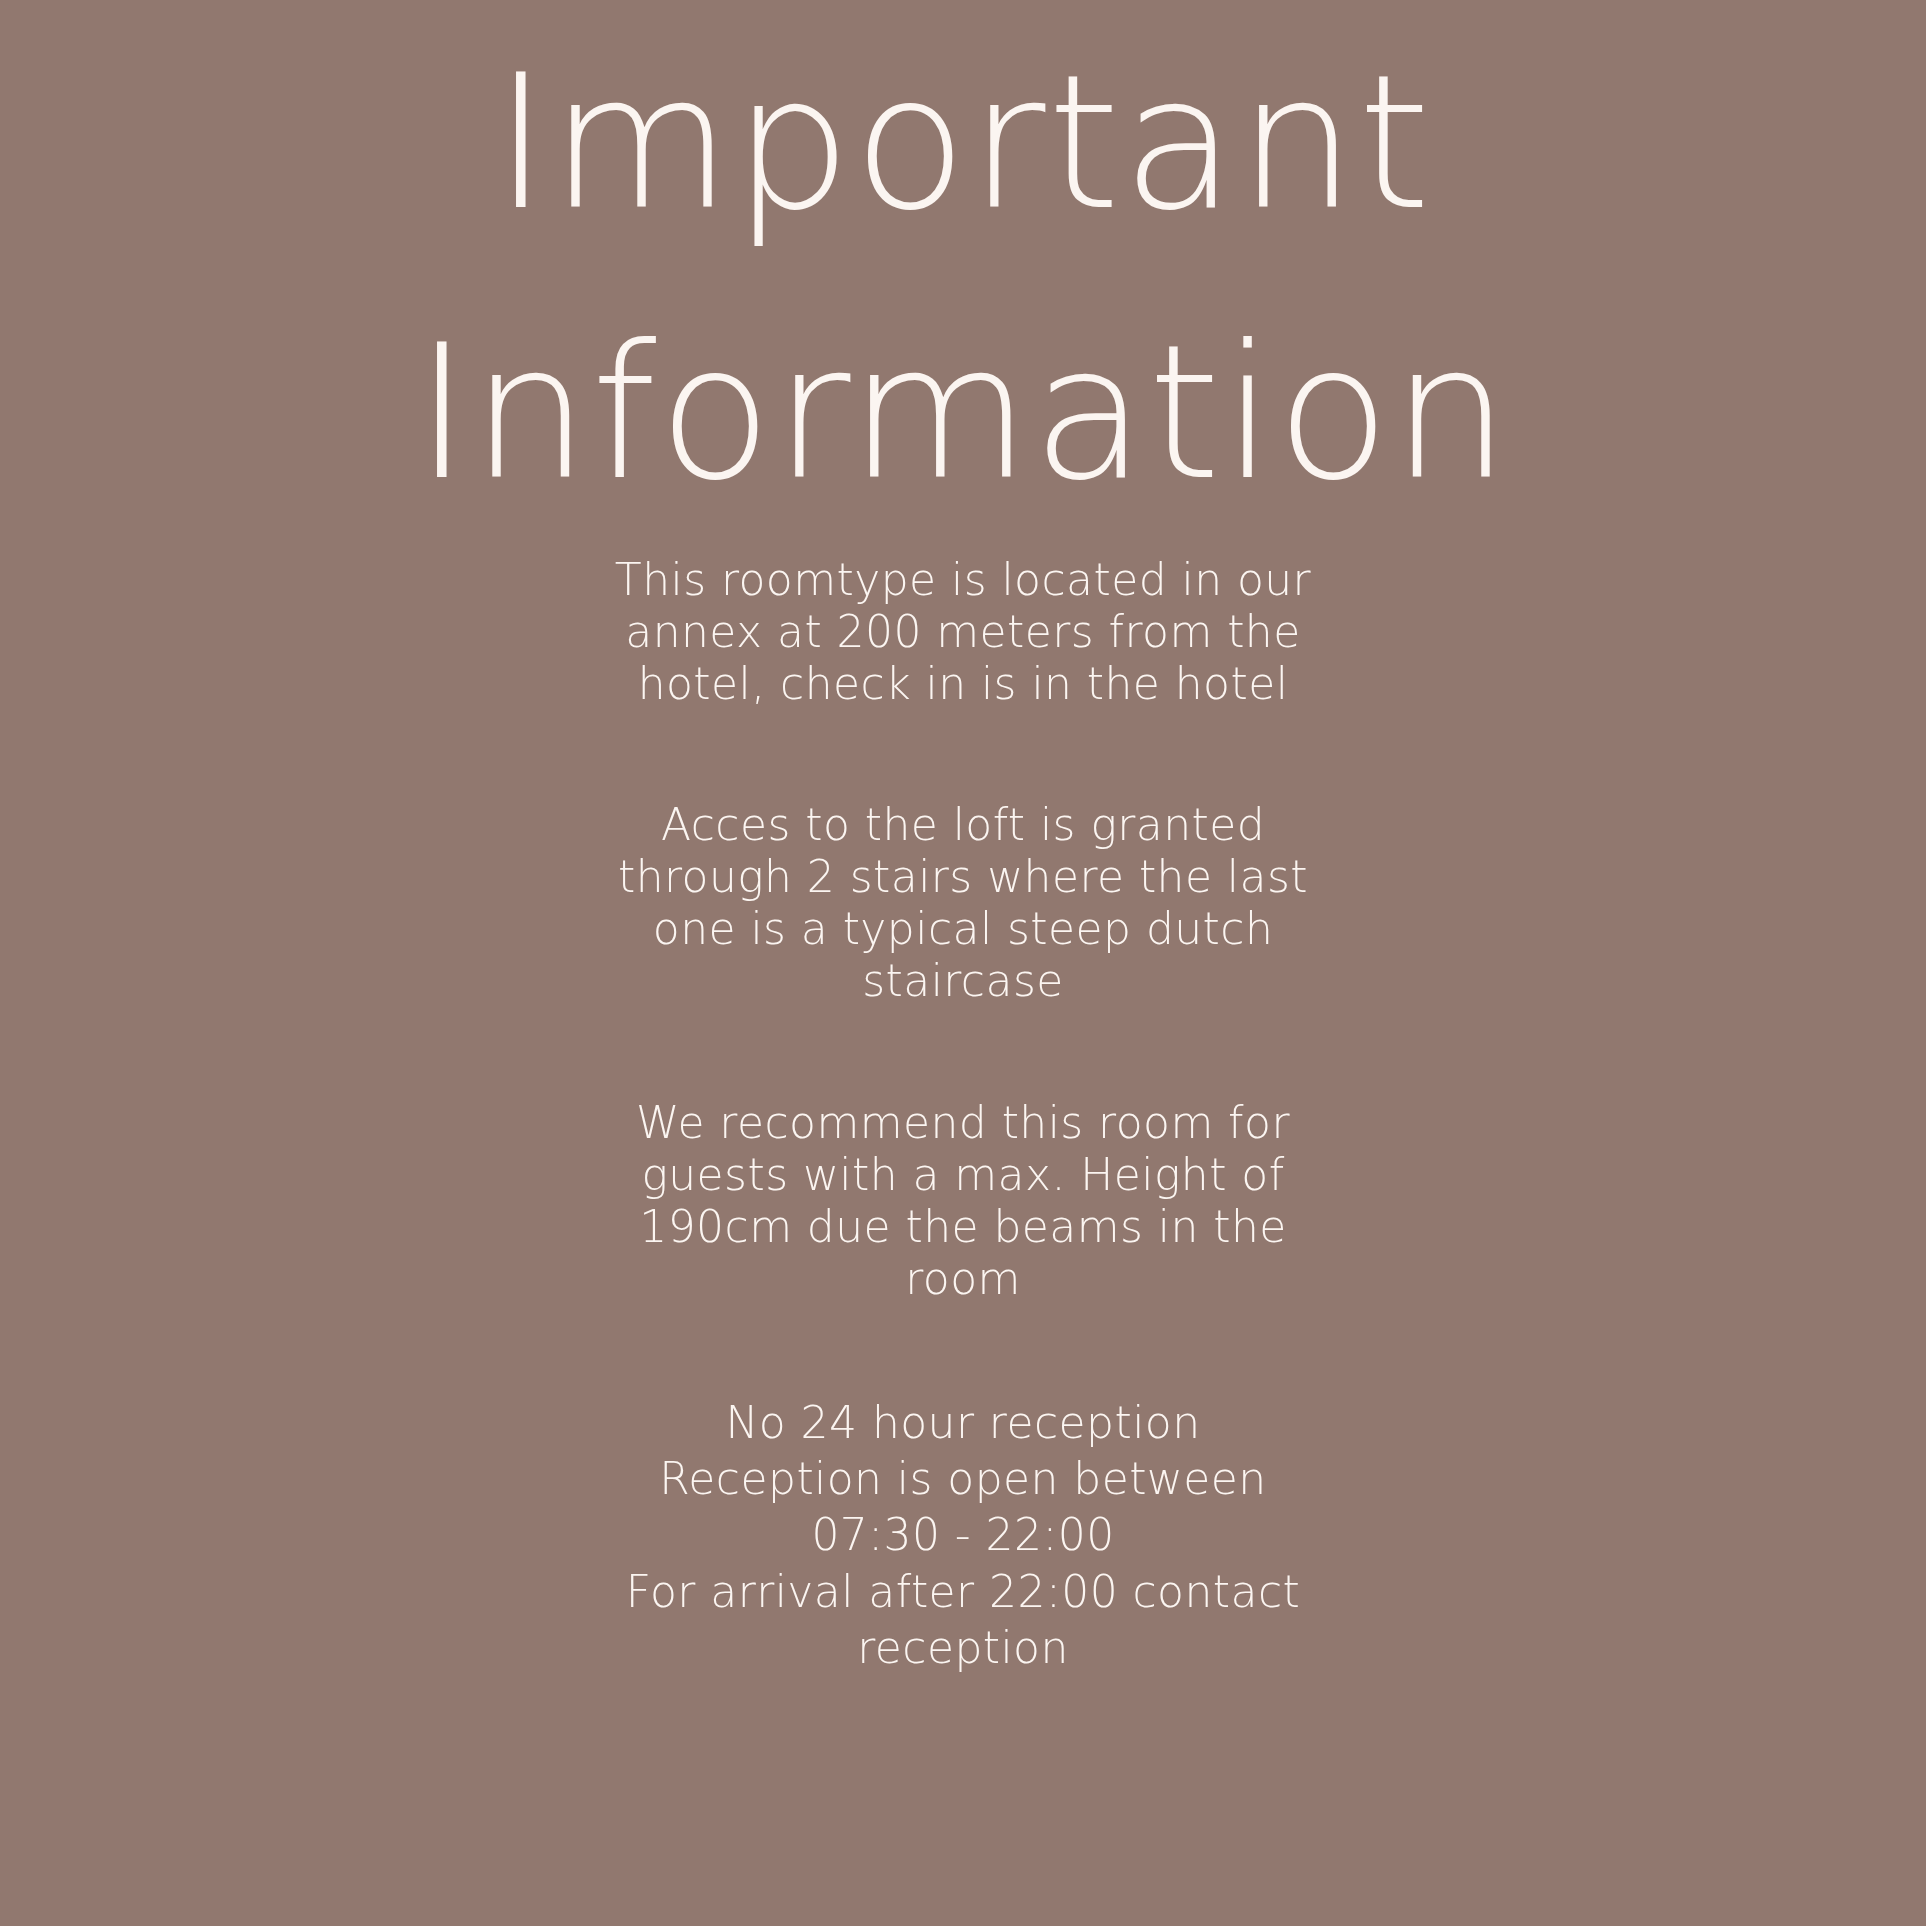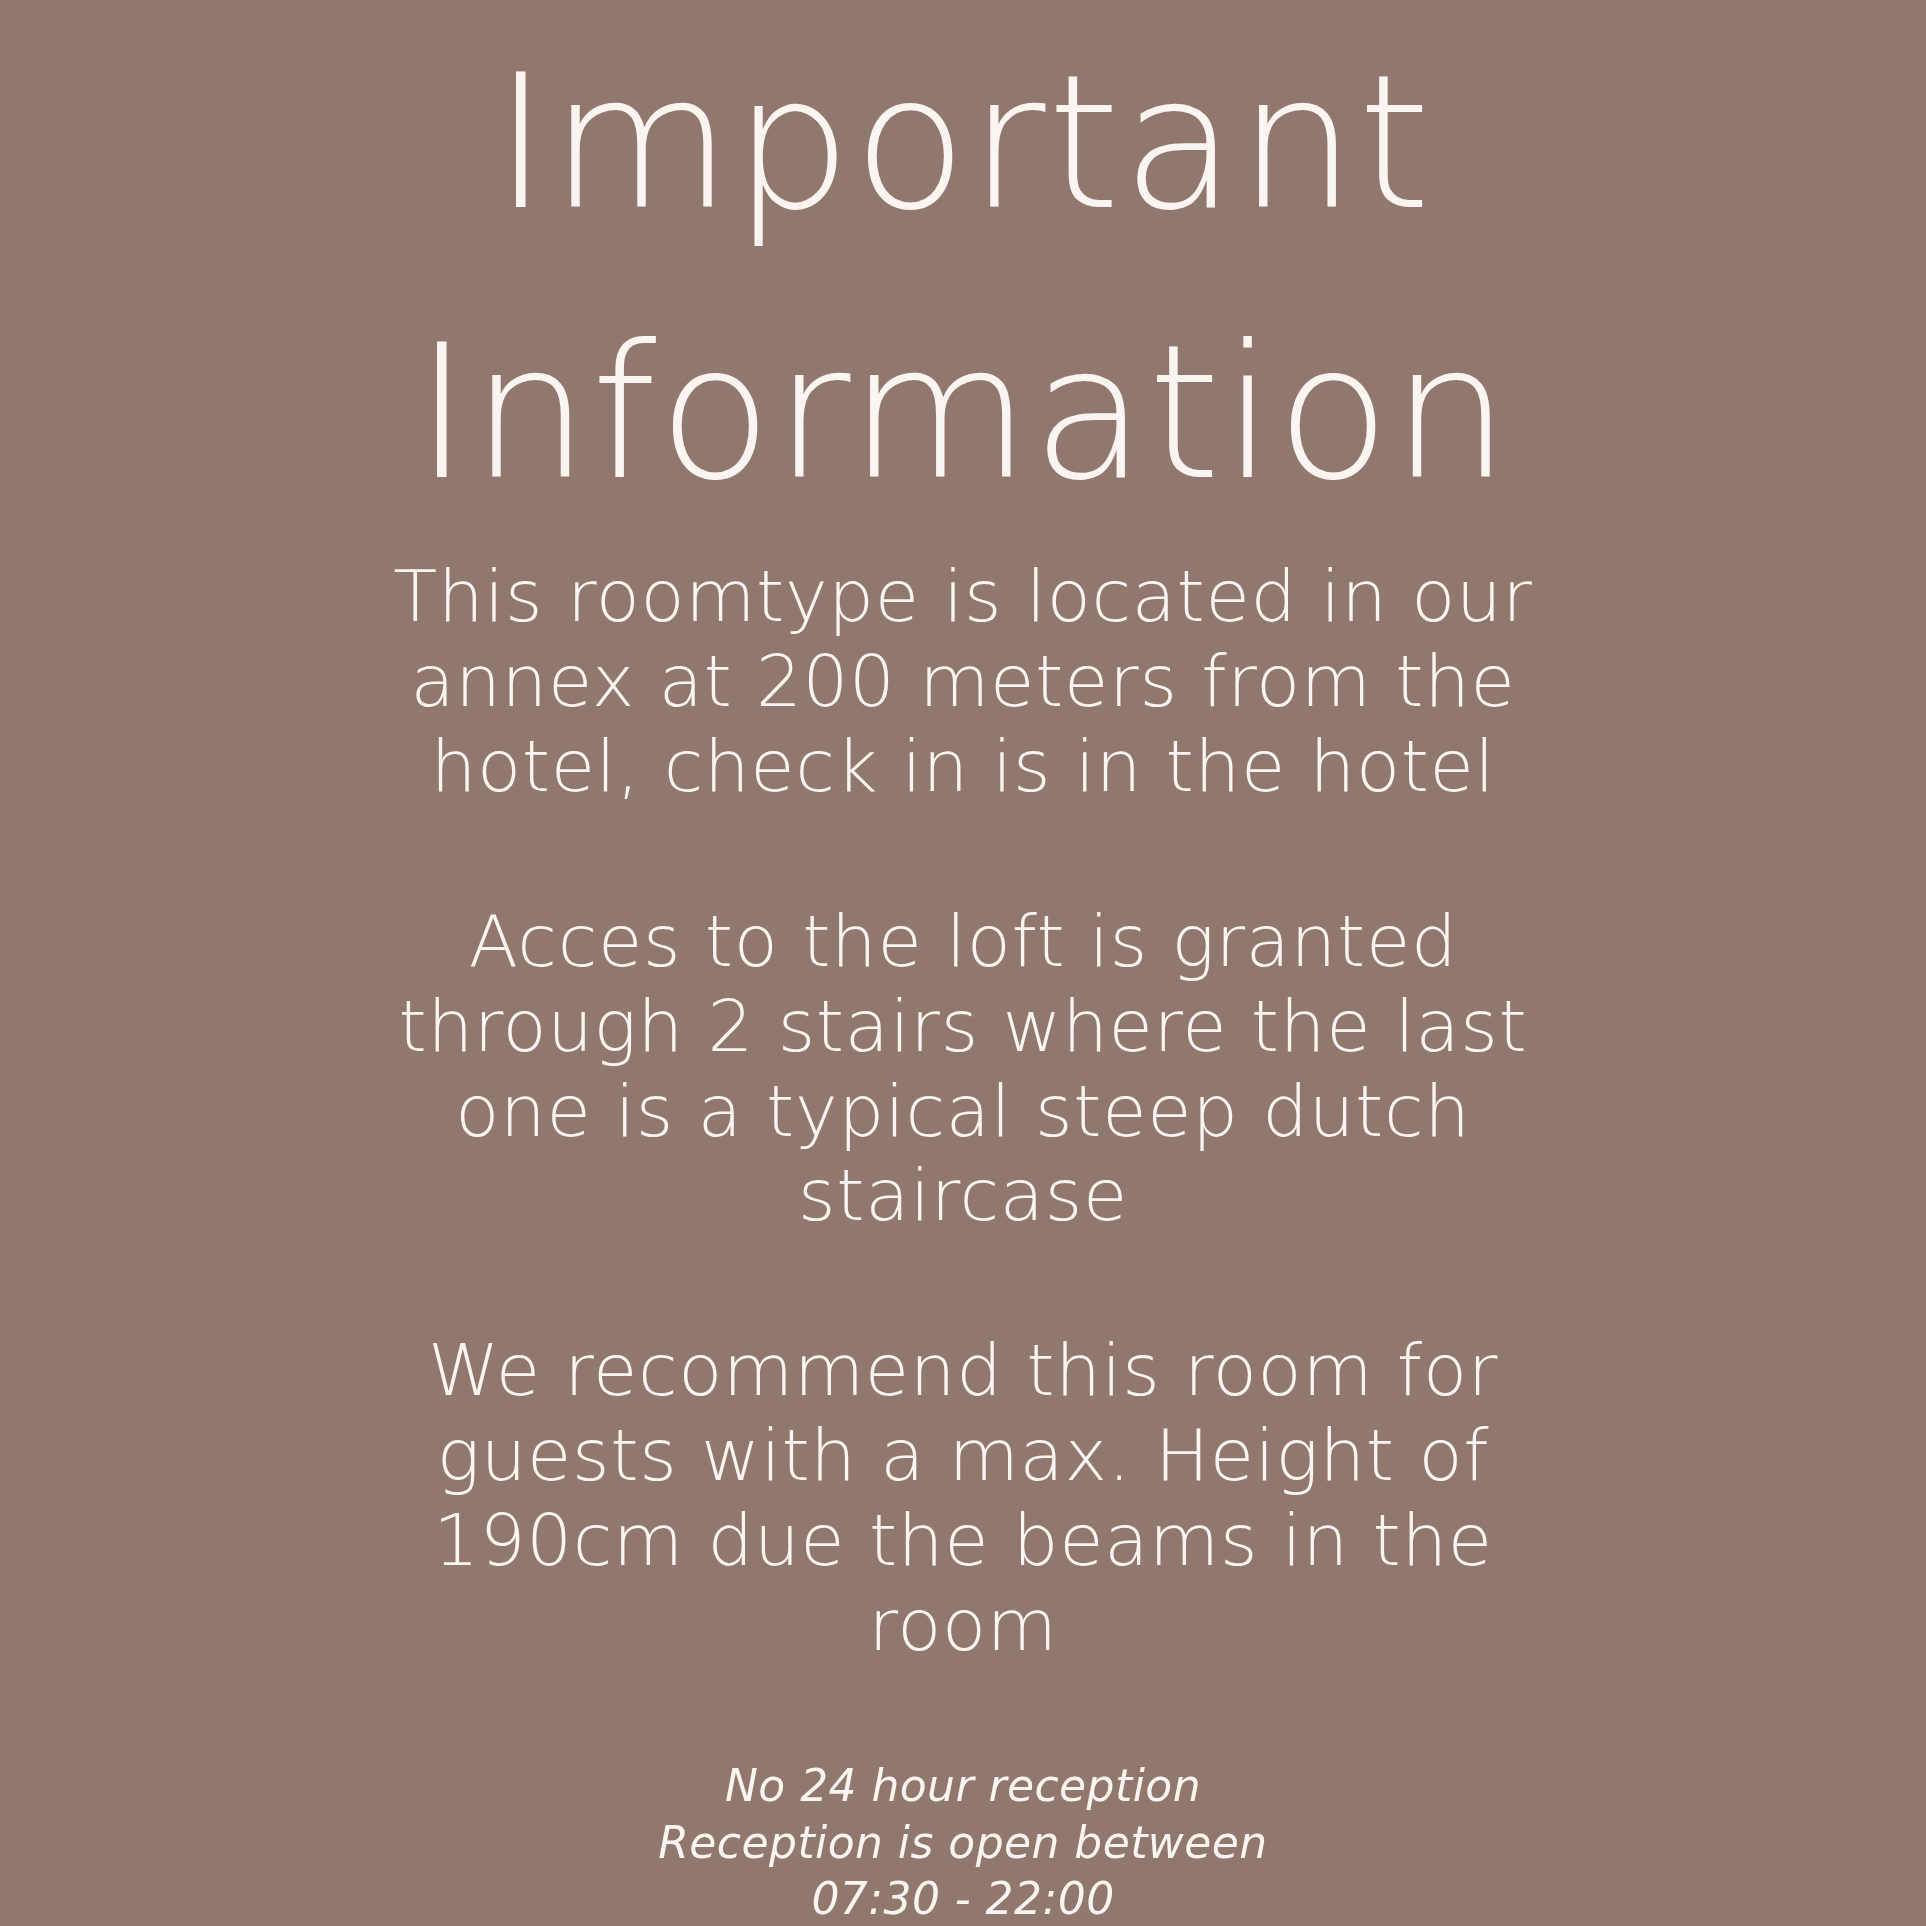--- a/index.html
+++ b/index.html
@@ -25,32 +25,31 @@
   .notice-title {
     margin: 0 0 6.4px 0;
     font-size: 186px;
     font-weight: 200;
     line-height: 1.45;
     white-space: pre-line;
     letter-spacing: 0.01em;
   }
   .notice-paragraph {
     margin: 0 0 90px 0;
-    font-size: 72px;
+    font-size: 44px;
     line-height: 1.18;
     white-space: pre-line;
     letter-spacing: 0.01em;
   }
   .reception-note {
     margin: 16px;
     font-size: 44px;
     line-height: 1.28;
     white-space: pre-line;
     letter-spacing: 0.01em;
-    font-style: italic;
   }
 </style>
 </head>
 <body>
 
 <div class="notice-card">
   <h1 class="notice-title">Important
 Information</h1>
 
   <p class="notice-paragraph">This roomtype is located in our

